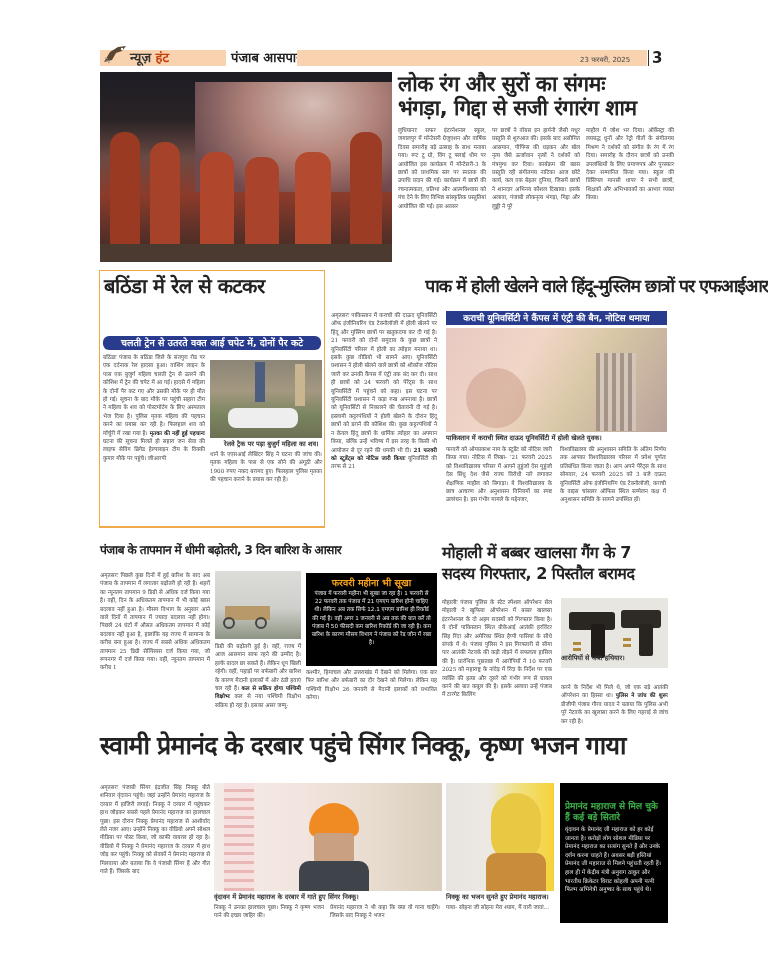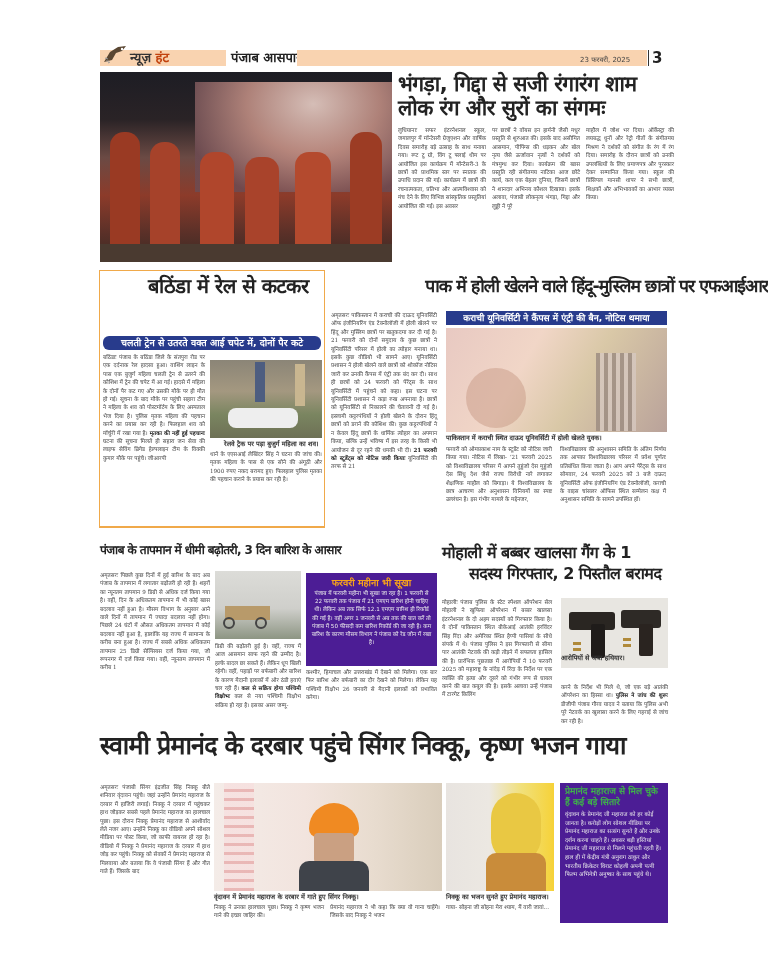--- a/index.html
+++ b/index.html
@@ -10,21 +10,21 @@
 .logo-red{color:#c2410c;}
 .section-title{font-weight:bold;font-size:13px;color:#222;background:#fff;padding:0 4px;}
 .date{font-size:7px;color:#444;}
 .pageno{font-weight:bold;font-size:15px;border-left:1px solid #333;padding-left:3px;line-height:16px;}
 .head{font-family:"DejaVu Sans",sans-serif;font-weight:bold;color:#222;line-height:1.12;letter-spacing:-0.5px;}
 .body{font-family:"DejaVu Serif",serif;font-size:5.6px;line-height:8.4px;color:#444;text-align:justify;}
 .body b{color:#222;}
 .caption{font-family:"DejaVu Sans",sans-serif;font-weight:bold;font-size:6.5px;color:#333;line-height:9px;}
 .bluebar{background:#283b8c;color:#fff;font-weight:bold;font-size:9.5px;text-align:center;line-height:14px;}
 .photo{overflow:hidden;}
-.darkbox{background:#4c1d95;color:#e9e9e9;}
+.darkbox{background:#000000;color:#e9e9e9;}
 </style>
 </head>
 <body>
 
 <div class="abs" style="left:100px;top:48px;width:563px;height:20px;">
   <div class="abs hdr-bar" style="left:0;top:2px;width:126px;"></div>
   <div class="abs" style="left:2px;top:-4px;width:26px;height:22px;">
     <svg width="26" height="22" viewBox="0 0 26 22">
         <path d="M2 18 L8 8 L16 3 L24 2 L20 7 L14 9 L10 16 Z" fill="#5a4632"></path>
         <circle cx="20" cy="5" r="1.2" fill="#fff"></circle>
@@ -45,29 +45,29 @@
   <div class="abs" style="left:95px;top:10px;width:197px;height:110px;background:radial-gradient(ellipse at 60% 20%,#f4d9d0 0%,#c69287 40%,#6d4b52 80%);opacity:.85;"></div>
   <div class="abs" style="left:10px;top:60px;width:30px;height:120px;background:#9a3a23;border-radius:14px 14px 2px 2px;"></div>
   <div class="abs" style="left:50px;top:70px;width:30px;height:110px;background:#a6422a;border-radius:14px 14px 2px 2px;"></div>
   <div class="abs" style="left:100px;top:80px;width:34px;height:100px;background:#b0462c;border-radius:14px 14px 2px 2px;"></div>
   <div class="abs" style="left:145px;top:85px;width:34px;height:100px;background:#a9432b;border-radius:14px 14px 2px 2px;"></div>
   <div class="abs" style="left:195px;top:80px;width:36px;height:105px;background:#b44a2e;border-radius:14px 14px 2px 2px;"></div>
   <div class="abs" style="left:250px;top:60px;width:32px;height:120px;background:#9c3c24;border-radius:14px 14px 2px 2px;"></div>
   <div class="abs" style="left:0;top:172px;width:292px;height:18px;background:#4a3a30;"></div>
 </div>
 <div class="abs head" style="left:398px;top:73px;width:365px;font-size:21px;">
+  <div>लोक रंग और सुरों का संगमः</div>
   <div>भंगड़ा, गिद्दा से सजी रंगारंग शाम</div>
-  <div>लोक रंग और सुरों का संगमः</div>
 </div>
 <div class="abs body" style="left:398px;top:126px;width:88px;">लुधियानाः सफर इंटरनेशनल स्कूल, जमालपुर में मॉन्टेसरी ग्रेजुएशन और वार्षिक दिवस समारोह बड़े उत्साह के साथ मनाया गया। रूट टू ग्रो, विंग टू फ्लाई थीम पर आयोजित इस कार्यक्रम में मॉन्टेसरी-3 के छात्रों को प्राथमिक स्तर पर स्नातक की उपाधि प्रदान की गई। कार्यक्रम में छात्रों की रचनात्मकता, प्रतिभा और आत्मविश्वास को मंच देने के लिए विभिन्न सांस्कृतिक प्रस्तुतियां आयोजित की गईं। इस अवसर</div>
 <div class="abs body" style="left:492px;top:126px;width:88px;">पर छात्रों ने वॉयस इन हार्मनी जैसी मधुर प्रस्तुति से शुरुआत की। इसके बाद असीमित आसमान, पीपिंग्स की धड़कन और खेल नृत्य जैसे ऊर्जावान नृत्यों ने दर्शकों को मंत्रमुग्ध कर दिया। कार्यक्रम की खास प्रस्तुति रही संगीतमय नाटिका आज छोटे कार्य, कल एक बेहतर दुनिया, जिसमें छात्रों ने शानदार अभिनय कौशल दिखाया। इसके अलावा, पंजाबी लोकनृत्य भंगड़ा, गिद्दा और लुड्डी ने पूरे</div>
 <div class="abs body" style="left:586px;top:126px;width:88px;">माहौल में जोश भर दिया। ऑर्केस्ट्रा की लयबद्ध धुनों और रेट्रो गीतों के संगीतमय मिश्रण ने दर्शकों को संगीत के रंग में रंग दिया। समारोह के दौरान छात्रों को उनकी उपलब्धियों के लिए प्रमाणपत्र और पुरस्कार देकर सम्मानित किया गया। स्कूल की प्रिंसिपल मानसी थापर ने सभी छात्रों, शिक्षकों और अभिभावकों का आभार व्यक्त किया।</div>
 
 <div class="abs" style="left:99px;top:270px;width:226px;height:258px;border:1px solid #f0a94a;border-bottom:2px solid #f0a94a;"></div>
-<div class="abs head" style="left:104px;top:275px;width:220px;font-size:20px;margin-left:44px;">
+<div class="abs head" style="left:104px;top:275px;width:220px;font-size:20px;">
   <div>बठिंडा में रेल से कटकर</div>
 </div>
 <div class="abs bluebar" style="left:103px;top:336px;width:218px;border-radius:6px;">चलती ट्रेन से उतरते वक्त आई चपेट में, दोनों पैर कटे</div>
 <div class="abs body" style="left:103px;top:353px;width:102px;">
   <span>बठिंडाः पंजाब के बठिंडा जिले के संतपुरा रोड पर एक दर्दनाक रेल हादसा हुआ। वाशिंग लाइन के पास एक बुजुर्ग महिला चलती ट्रेन से उतरने की कोशिश में ट्रेन की चपेट में आ गई। हादसे में महिला के दोनों पैर कट गए और उसकी मौके पर ही मौत हो गई। सूचना के बाद मौके पर पहुंची सहारा टीम ने महिला के शव को पोस्टमॉर्टम के लिए अस्पताल भेज दिया है। पुलिस मृतक महिला की पहचान करने का प्रयास कर रही है। फिलहाल शव को मॉर्चुरी में रखा गया है।</span>
   <b>मृतका की नहीं हुई पहचानः</b>
   <span>घटना की सूचना मिलते ही सहारा जन सेवा की लाइफ सेविंग ब्रिगेड हेल्पलाइन टीम के विक्की कुमार मौके पर पहुंचे। जीआरपी</span>
 </div>
 <div class="abs photo" style="left:210px;top:360px;width:112px;height:78px;background:linear-gradient(180deg,#8b8577 0%,#a49880 40%,#7a8560 70%,#6d7055 100%);">
   <div class="abs" style="left:45px;top:2px;width:10px;height:40px;background:#4d5d80;"></div>
@@ -104,22 +104,22 @@
   <b>कल से सक्रिय होगा पश्चिमी विक्षोभः</b>
   <span>कल से नया पश्चिमी विक्षोभ सक्रिय हो रहा है। इसका असर जम्मू-</span>
 </div>
 <div class="abs darkbox" style="left:306px;top:573px;width:131px;height:93px;padding:3px 5px;">
   <div style="color:#f7a21b;font-weight:bold;font-size:9.5px;text-align:center;line-height:13px;">फरवरी महीना भी सूखा</div>
   <div style="font-size:5.6px;line-height:8.2px;color:#eee;text-align:center;">पंजाब में फरवरी महीना भी सूखा जा रहा है। 1 फरवरी से 22 फरवरी तक पंजाब में 21 एमएम बारिश होनी चाहिए थी। लेकिन अब तक सिर्फ 12.1 एमएम बारिश ही रिकॉर्ड की गई है। वहीं अगर 1 जनवरी से अब तक की बात करें तो पंजाब में 50 फीसदी कम बारिश रिकॉर्ड की जा रही है। कम बारिश के कारण मौसम विभाग ने पंजाब को रेड जोन में रखा है।</div>
 </div>
 <div class="abs body" style="left:306px;top:668px;width:131px;">कश्मीर, हिमाचल और उत्तराखंड में देखने को मिलेगा। एक बार फिर बारिश और बर्फबारी का दौर देखने को मिलेगा। लेकिन यह पश्चिमी विक्षोभ 26 जनवरी से मैदानी इलाकों को प्रभावित करेगा।</div>
 
 <div class="abs head" style="left:442px;top:544px;width:326px;font-size:16px;letter-spacing:-0.5px;">
-  <div>मोहाली में बब्बर खालसा गैंग के 1</div>
-  <div style="margin-top:3px;margin-left:27px;">सदस्य गिरफ्तार, 2 पिस्तौल बरामद</div>
+  <div>मोहाली में बब्बर खालसा गैंग के 7</div>
+  <div style="margin-top:3px;">सदस्य गिरफ्तार, 2 पिस्तौल बरामद</div>
 </div>
 <div class="abs body" style="left:442px;top:598px;width:110px;">मोहालीः पंजाब पुलिस के स्टेट स्पेशल ऑपरेशन सेल मोहाली ने खुफिया ऑपरेशन में बब्बर खालसा इंटरनेशनल के दो अहम सदस्यों को गिरफ्तार किया है। ये दोनों पाकिस्तान स्थित बीकेआई आतंकी हरविंदर सिंह रिंदा और अमेरिका स्थित हैप्पी पासियां के सीधे संपर्क में थे। पंजाब पुलिस ने इस गिरफ्तारी से सीमा पार आतंकी नेटवर्क की कड़ी तोड़ने में सफलता हासिल की है। प्रारंभिक पूछताछ में आरोपियों ने 10 फरवरी 2025 को महाराष्ट्र के नांदेड़ में रिंदा के निर्देश पर एक व्यक्ति की हत्या और दूसरे को गंभीर रूप से घायल करने की बात कबूल की है। इसके अलावा उन्हें पंजाब में टारगेट किलिंग</div>
 <div class="abs photo" style="left:561px;top:598px;width:107px;height:70px;background:#e8e6e1;">
   <div class="abs" style="left:8px;top:14px;width:46px;height:18px;background:#2a2622;border-radius:3px;"></div>
   <div class="abs" style="left:30px;top:26px;width:14px;height:34px;background:#1f1c1a;border-radius:2px;"></div>
   <div class="abs" style="left:60px;top:12px;width:40px;height:18px;background:#2e2a26;border-radius:3px;"></div>
   <div class="abs" style="left:78px;top:26px;width:14px;height:32px;background:#2a2420;border-radius:2px;"></div>
   <div class="abs" style="left:12px;top:44px;width:8px;height:3px;background:#b08a3a;"></div>
   <div class="abs" style="left:12px;top:50px;width:8px;height:3px;background:#b08a3a;"></div>
   <div class="abs" style="left:62px;top:40px;width:8px;height:3px;background:#b08a3a;"></div>
@@ -142,16 +142,16 @@
 </div>
 <div class="abs caption" style="left:214px;top:893px;width:230px;">वृंदावन में प्रेमानंद महाराज के दरबार में गाते हुए सिंगर निक्कू।</div>
 <div class="abs body" style="left:214px;top:903px;width:110px;">निक्कू ने उनका हालचाल पूछा। निक्कू ने कृष्ण भजन गाने की इच्छा जाहिर की।</div>
 <div class="abs body" style="left:330px;top:903px;width:110px;">प्रेमानंद महाराज ने भी कहा कि क्या वो गाना चाहेंगे। जिसके बाद निक्कू ने भजन</div>
 <div class="abs photo" style="left:446px;top:783px;width:108px;height:108px;background:linear-gradient(90deg,#e8e4e0 0%,#ece8e2 40%,#f1e07a 70%,#f6d238 100%);">
   <div class="abs" style="left:45px;top:10px;width:50px;height:70px;background:#e9c843;border-radius:25px;"></div>
   <div class="abs" style="left:40px;top:70px;width:60px;height:38px;background:#c98c3a;border-radius:10px 10px 0 0;"></div>
 </div>
 <div class="abs caption" style="left:446px;top:893px;width:110px;">निक्कू का भजन सुनते हुए प्रेमानंद महाराज।</div>
 <div class="abs body" style="left:446px;top:903px;width:108px;">गाया- सोहना जी सोहना मेरा श्याम, मैं वारी जावां...</div>
-<div class="abs darkbox" style="left:560px;top:783px;width:108px;height:140px;padding:3px 5px;">
+<div class="abs darkbox" style="left:560px;top:783px;width:108px;height:140px;padding:18px 5px;">
   <div style="color:#3fb24a;font-weight:bold;font-size:9px;line-height:11px;">प्रेमानंद महाराज से मिल चुके हैं कई बड़े सितारे</div>
   <div style="font-size:5.8px;line-height:8.6px;color:#eee;margin-top:2px;">वृंदावन के प्रेमानंद जी महाराज को हर कोई जानता है। करोड़ों लोग सोशल मीडिया पर प्रेमानंद महाराज का सत्संग सुनते हैं और उनके दर्शन करना चाहते हैं। अवसर बड़ी हस्तियां प्रेमानंद जी महाराज से मिलने पहुंचती रहती हैं। हाल ही में केंद्रीय मंत्री अनुराग ठाकुर और भारतीय क्रिकेटर विराट कोहली अपनी पत्नी फिल्म अभिनेत्री अनुष्का के साथ पहुंचे थे।</div>
 </div>
 
 </body></html>

